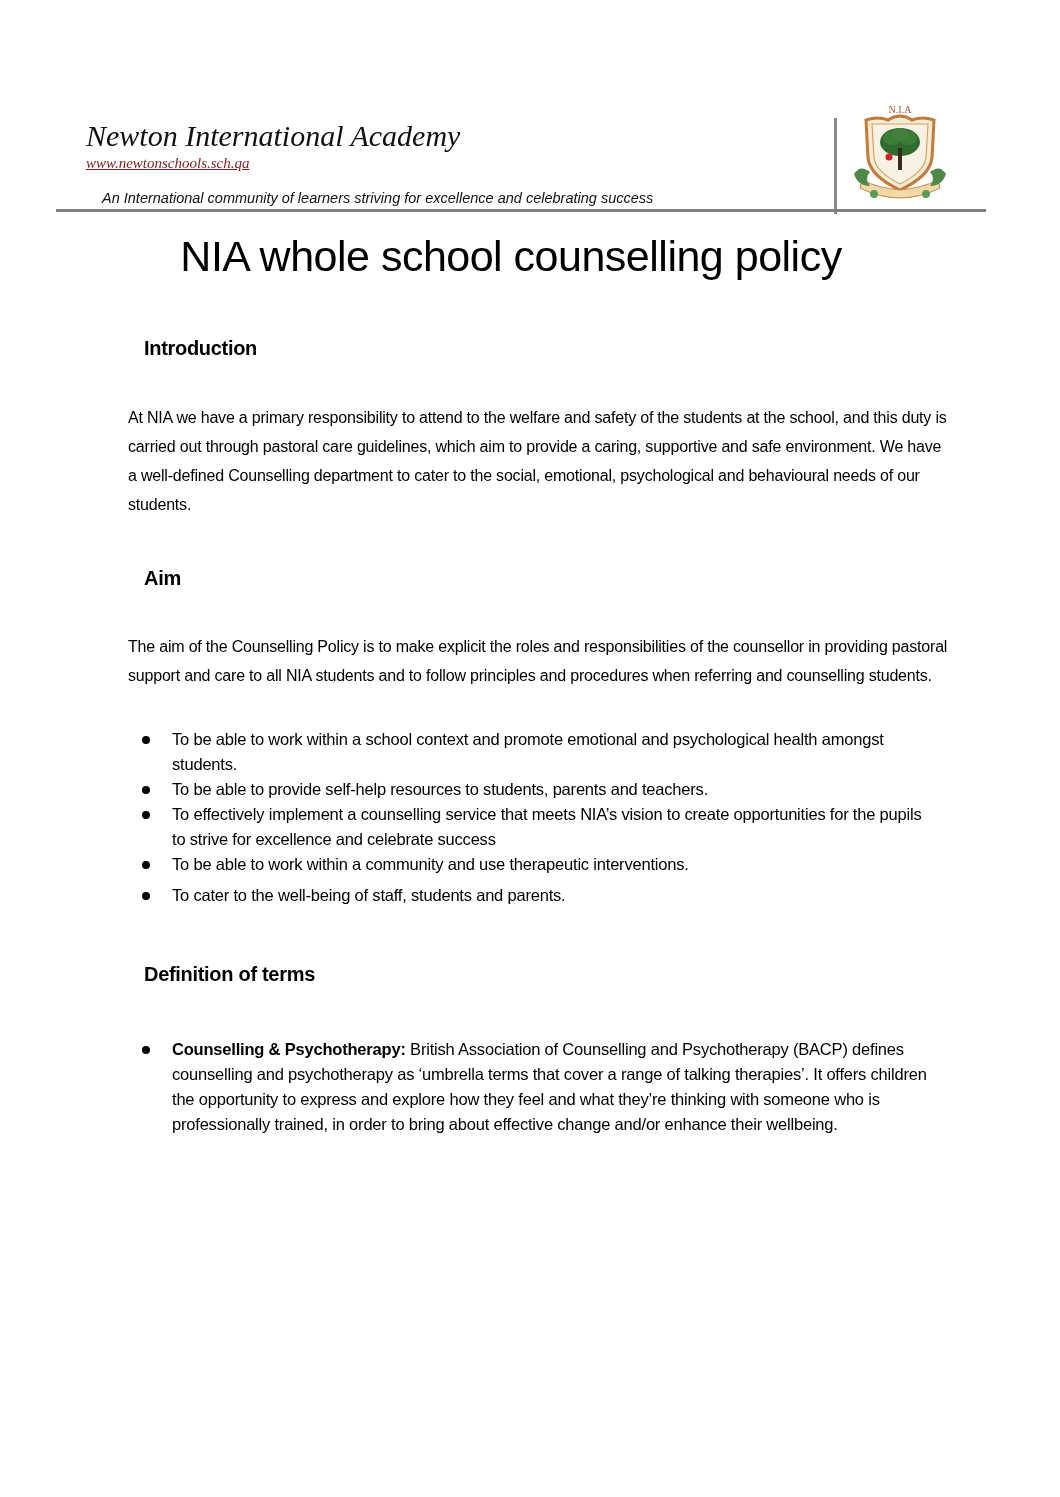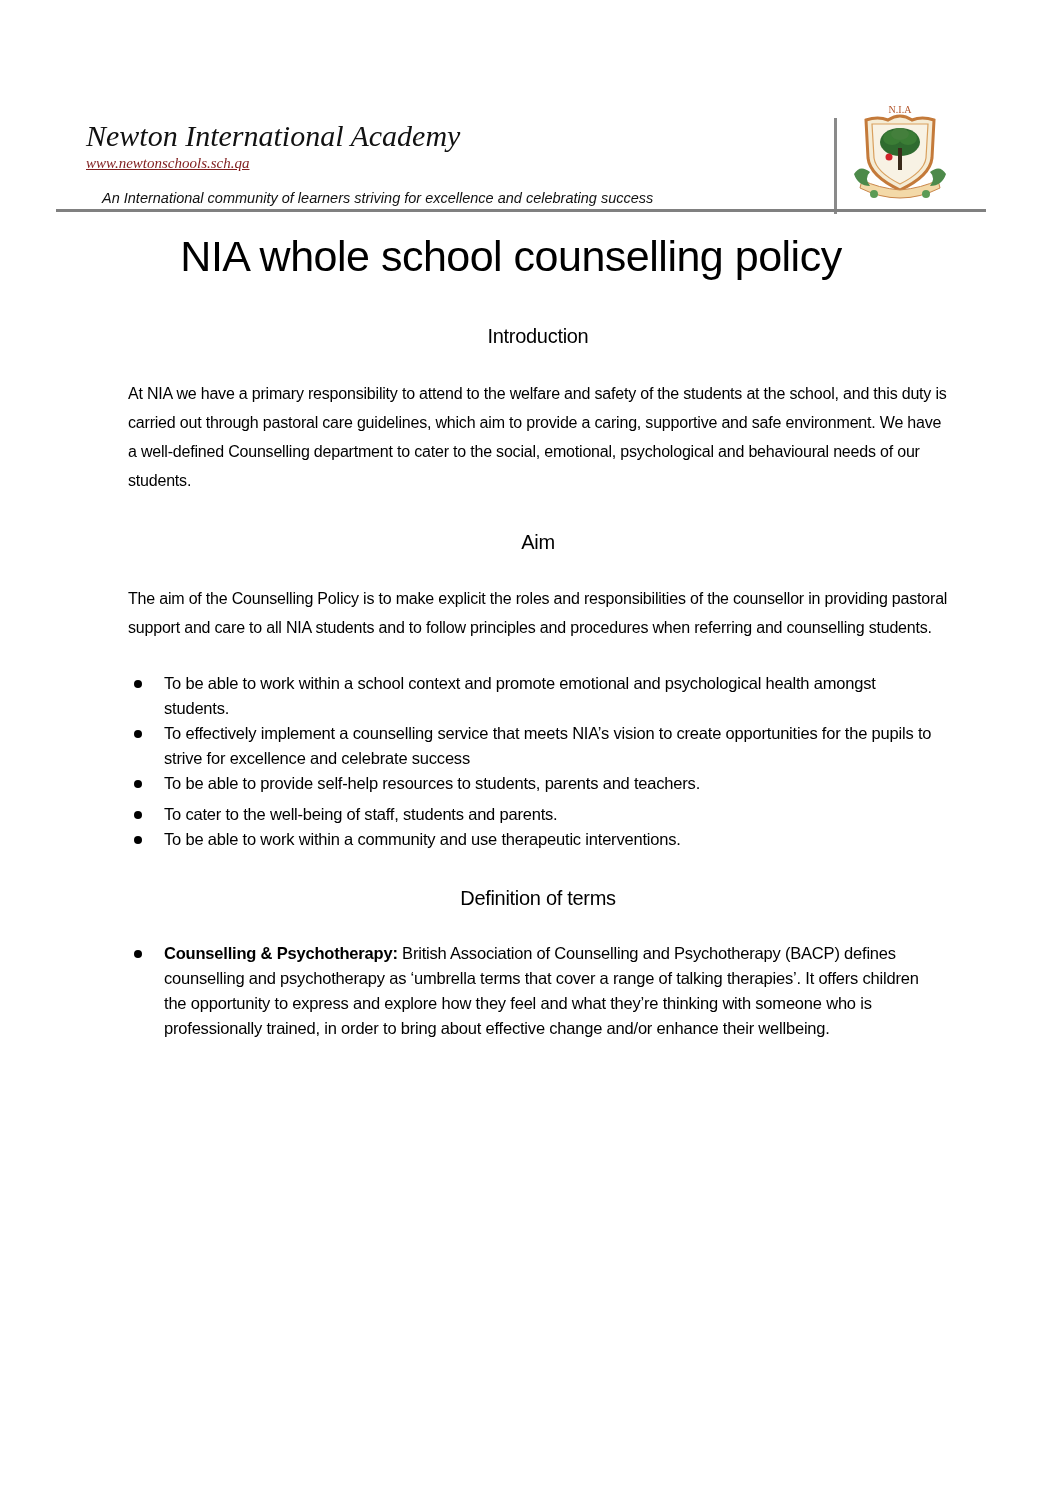--- a/index.html
+++ b/index.html
@@ -99,35 +99,34 @@
     
     .content {
       position: absolute;
       left: 128px;
       top: 316px;
       width: 820px;
     }
     h2.section-heading {
       font-family: "Liberation Sans", "DejaVu Sans", sans-serif;
       font-size: 20px;
-      font-weight: normal;
-      margin: 4px;
+      font-weight: bold;
+      margin: 16px;
       line-height: 32px;
       letter-spacing: -0.3px;
-      text-align: center;
     }
     p.para {
       font-size: 16px;
       line-height: 29px;
       margin: 0;
       letter-spacing: -0.2px;
     }
     ul.bullets {
       list-style: none;
-      margin: 4px;
+      margin: 12px;
       padding: 0;
     }
     ul.bullets li {
       position: relative;
       padding-left: 32px;
       font-size: 16.5px;
       line-height: 25px;
       letter-spacing: -0.2px;
     }
     ul.bullets li .dot {
@@ -193,24 +192,24 @@
 
     <div style="height:27px"></div>
 
     <section>
       <h2 class="section-heading">Aim</h2>
       <div style="height:22px"></div>
       <p class="para">The aim of the Counselling Policy is to make explicit the roles and responsibilities of the counsellor in providing pastoral support and care to all NIA students and to follow principles and procedures when referring and counselling students.</p>
       <div style="height:25px"></div>
       <ul class="bullets">
         <li><span class="dot"></span><span>To be able to work within a school context and promote emotional and psychological health amongst students.</span></li>
+        <li><span class="dot"></span><span>To be able to provide self-help resources to students, parents and teachers.</span></li>
         <li><span class="dot"></span><span>To effectively implement a counselling service that meets NIA’s vision to create opportunities for the pupils to strive for excellence and celebrate success</span></li>
-        <li><span class="dot"></span><span>To be able to provide self-help resources to students, parents and teachers.</span></li>
+        <li><span class="dot"></span><span>To be able to work within a community and use therapeutic interventions.</span></li>
         <li style="margin-top:6px"><span class="dot"></span><span>To cater to the well-being of staff, students and parents.</span></li>
-        <li><span class="dot"></span><span>To be able to work within a community and use therapeutic interventions.</span></li>
       </ul>
     </section>
 
     <div style="height:22px"></div>
 
     <section>
       <h2 class="section-heading">Definition of terms</h2>
       <div style="height:19px"></div>
       <ul class="bullets">
         <li><span class="dot"></span><span class="def-term">Counselling &amp; Psychotherapy:</span><span> British Association of Counselling and Psychotherapy (BACP) defines counselling and psychotherapy as ‘umbrella terms that cover a range of talking therapies’. It offers children the opportunity to express and explore how they feel and what they’re thinking with someone who is professionally trained, in order to bring about effective change and/or enhance their wellbeing.</span></li>

